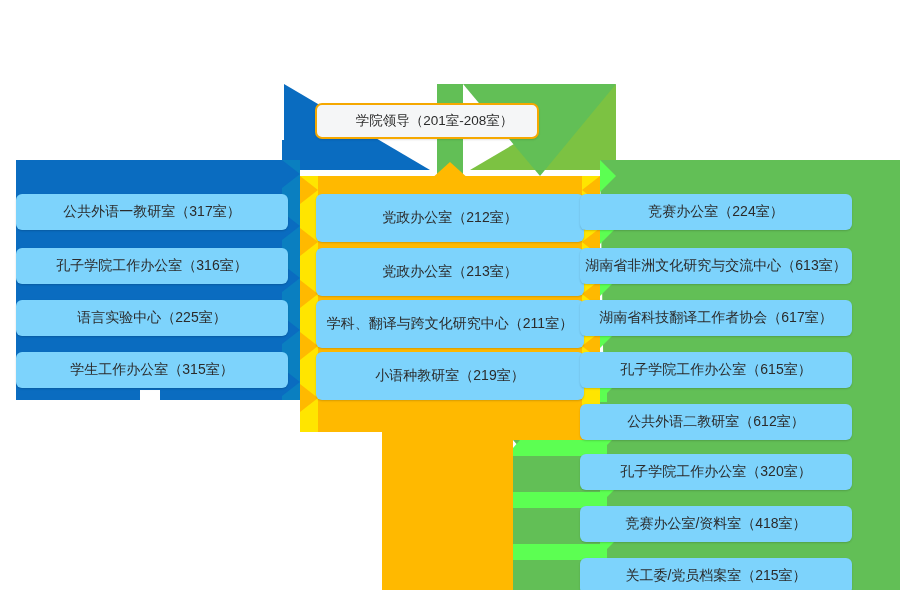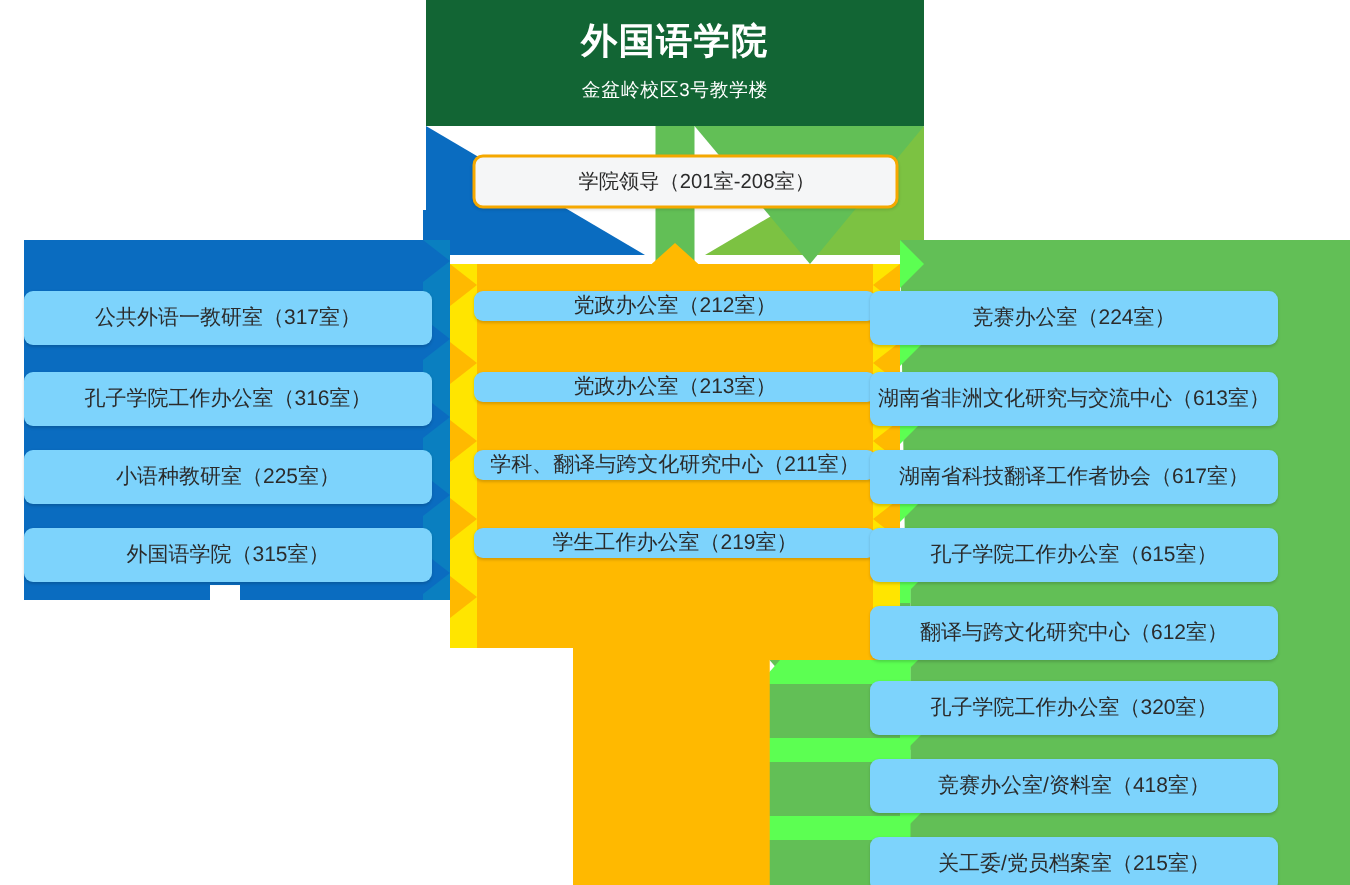--- a/index.html
+++ b/index.html
@@ -54,21 +54,21 @@
     font-size: 12.5px;
     font-weight: normal;
     letter-spacing: 0.5px;
   }
 
   
   .leader-box {
     position: absolute;
     left: 315px;
     top: 103px;
-    width: 284px;
+    width: 224px;
     height: 36px;
     box-sizing: border-box;
     background: #f5f6f7;
     border: 2px solid #f5a800;
     border-radius: 7px;
     display: flex;
     align-items: center;
     justify-content: center;
     font-size: 13.5px;
     color: #2b2b2b;
@@ -87,21 +87,21 @@
     justify-content: center;
     font-size: 14px;
     color: #2b2b2b;
     box-shadow: 0 1px 2px rgba(0,0,0,0.16);
     text-align: left;
     padding: 0 6px;
     white-space: nowrap;
   }
 
   .col-left .card  { left: 16px;  width: 272px; height: 36px; }
-  .col-mid .card   { left: 316px; width: 268px; height: 20px; }
+  .col-mid .card   { left: 316px; width: 268px; height: 48px; }
   .col-right .card { left: 580px; width: 272px; height: 36px; }
 </style>
 </head>
 <body>
 
 <div id="org-chart">
 
   <svg id="bg-art" viewBox="0 0 900 590" aria-hidden="true">
 
     <polygon points="616,84 616,170 470,170" fill="#7cc242"></polygon>
@@ -167,45 +167,41 @@
     <polygon points="282,160 300,174 282,188" fill="#0a6cc0"></polygon>
     <polygon points="282,212 300,226 282,240" fill="#0a6cc0"></polygon>
     <polygon points="282,264 300,278 282,292" fill="#0a6cc0"></polygon>
     <polygon points="282,316 300,330 282,344" fill="#0a6cc0"></polygon>
     <polygon points="282,368 300,382 282,396" fill="#0a6cc0"></polygon>
 
     <polygon points="282,140 300,140 300,160 282,160" fill="#0a6cc0"></polygon>
 
   </svg>
 
-  <div class="header-block">
-    <div class="header-title">外国语学院</div>
-    <div class="header-subtitle">金盆岭校区3号教学楼</div>
-  </div>
 
   <div class="leader-box">学院领导（201室-208室）</div>
 
   <div class="col-left">
     <div class="card" style="top:194px">公共外语一教研室（317室）</div>
     <div class="card" style="top:248px">孔子学院工作办公室（316室）</div>
-    <div class="card" style="top:300px">小语种教研室（225室）</div>
-    <div class="card" style="top:352px">外国语学院（315室）</div>
+    <div class="card" style="top:300px">语言实验中心（225室）</div>
+    <div class="card" style="top:352px">学生工作办公室（315室）</div>
   </div>
 
   <div class="col-mid">
     <div class="card" style="top:194px">党政办公室（212室）</div>
     <div class="card" style="top:248px">党政办公室（213室）</div>
     <div class="card" style="top:300px">学科、翻译与跨文化研究中心（211室）</div>
-    <div class="card" style="top:352px">学生工作办公室（219室）</div>
+    <div class="card" style="top:352px">小语种教研室（219室）</div>
   </div>
 
   <div class="col-right">
     <div class="card" style="top:194px">竞赛办公室（224室）</div>
     <div class="card" style="top:248px">湖南省非洲文化研究与交流中心（613室）</div>
     <div class="card" style="top:300px">湖南省科技翻译工作者协会（617室）</div>
     <div class="card" style="top:352px">孔子学院工作办公室（615室）</div>
-    <div class="card" style="top:404px">翻译与跨文化研究中心（612室）</div>
+    <div class="card" style="top:404px">公共外语二教研室（612室）</div>
     <div class="card" style="top:454px">孔子学院工作办公室（320室）</div>
     <div class="card" style="top:506px">竞赛办公室/资料室（418室）</div>
     <div class="card" style="top:558px">关工委/党员档案室（215室）</div>
   </div>
 
 </div>
 
 </body></html>

